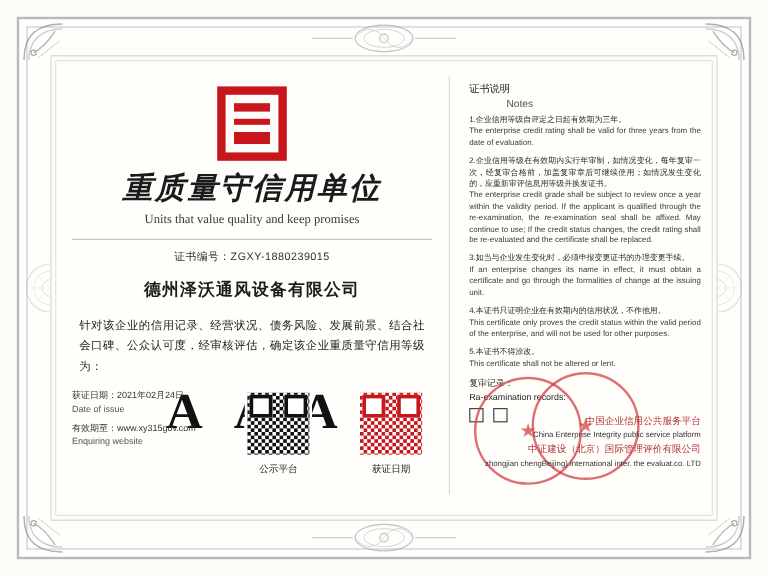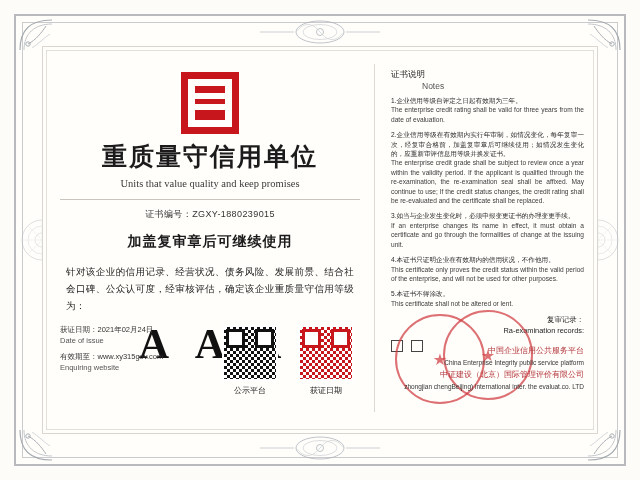--- a/index.html
+++ b/index.html
@@ -133,20 +133,21 @@
   }
 
   .main-title {
     text-align: center;
     font-family: "Liberation Serif", serif;
     font-size: 25px;
     font-weight: bold;
     letter-spacing: 2px;
     color: #1b1b1b;
     margin-top: 6px;
+    font-style: italic;
   }
   .sub-title {
     text-align: center;
     font-size: 10.5px;
     color: #3a3a3a;
     margin-top: 5px;
     font-family: "Liberation Serif", serif;
   }
   .title-rule {
     width: 100%;
@@ -199,21 +200,21 @@
   }
   .meta .row { margin-bottom: 5px; }
   .meta .cn { display:block; }
   .meta .en { display:block; color:#555; }
 
   .qr-wrap {
     position: absolute;
     right: 14px;
     bottom: 30px;
     display: flex;
-    gap: 20px;
+    gap: 38px;
   }
   .qr-item { text-align: center; }
   .qr {
     width: 52px; height: 52px;
     background:
       repeating-conic-gradient(#111 0 25%, #fff 0 50%) 0 0/6px 6px;
     border: 2px solid #fff;
     position: relative;
   }
   .qr.red {
@@ -250,21 +251,20 @@
     color: #2a2a2a;
     margin-bottom: 6px;
     text-align: justify;
   }
   .note-block .en { color: #3b3b3b; }
   .reexam {
     font-size: 7.4px;
     color: #222;
     margin-top: 6px;
     line-height: 11px;
-    text-align: right;
   }
   .checkboxes {
     margin-top: 4px;
     display: flex;
     gap: 8px;
     align-items: center;
   }
   .checkboxes .cb {
     width: 10px; height: 10px;
     border: 1px solid #444;
@@ -408,21 +408,21 @@
 
       <div class="main-title">重质量守信用单位</div>
       <div class="sub-title">Units that value quality and keep promises</div>
 
       <div class="title-rule"></div>
 
       <div class="cert-no">
         <span>证书编号：</span><span>ZGXY-1880239015</span>
       </div>
 
-      <div class="company">加盖复审章后可继续使用</div>
+      <div class="company">德州泽沃通风设备有限公司</div>
 
       <div class="desc">针对该企业的信用记录、经营状况、债务风险、发展前景、结合社会口碑、公众认可度，经审核评估，确定该企业重质量守信用等级为：</div>
 
       <div class="grade">A A A</div>
 
       <div class="meta">
         <div class="row">
           <span class="cn">获证日期：2021年02月24日</span>
           <span class="en">Date of issue</span>
         </div>

